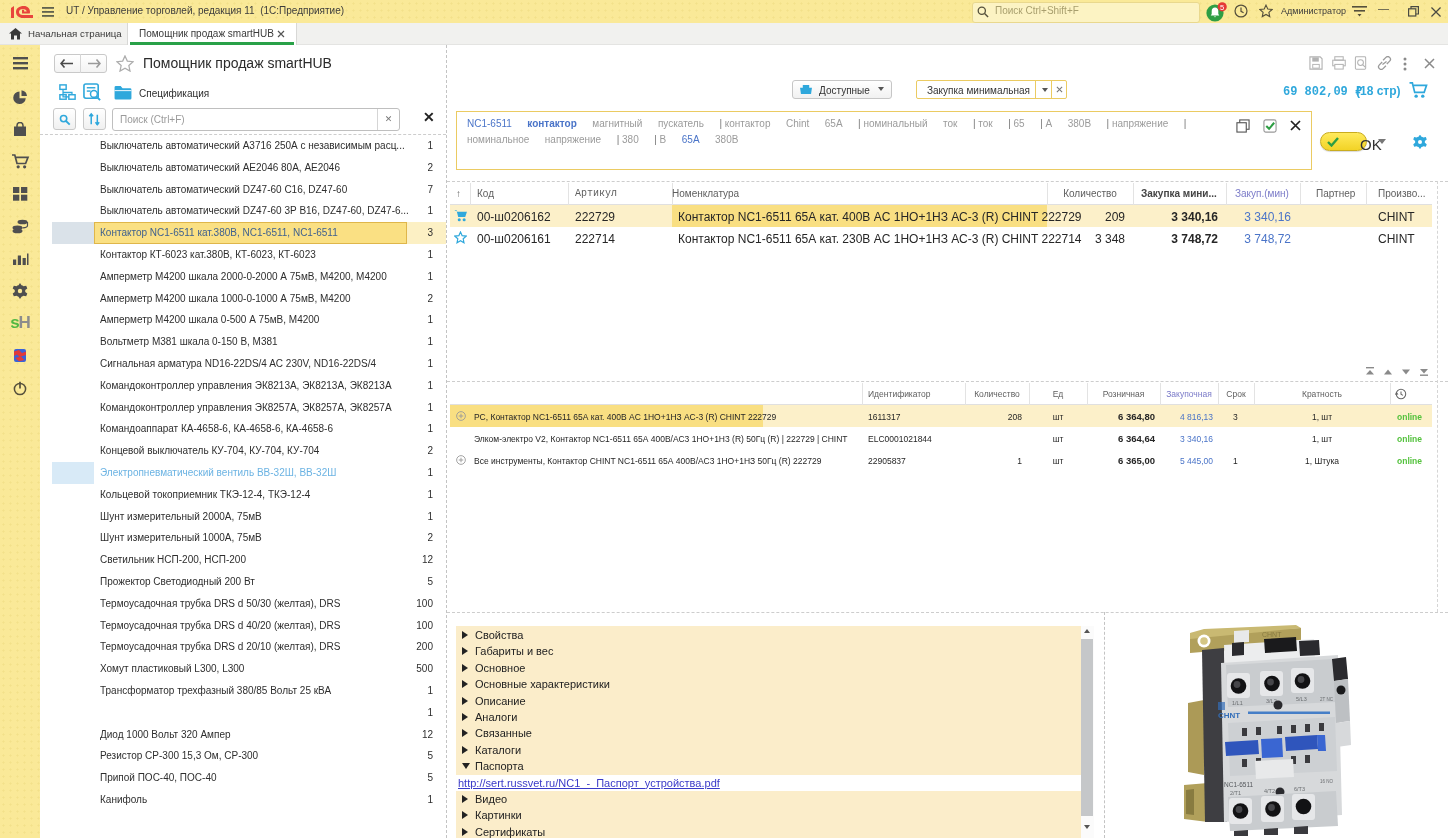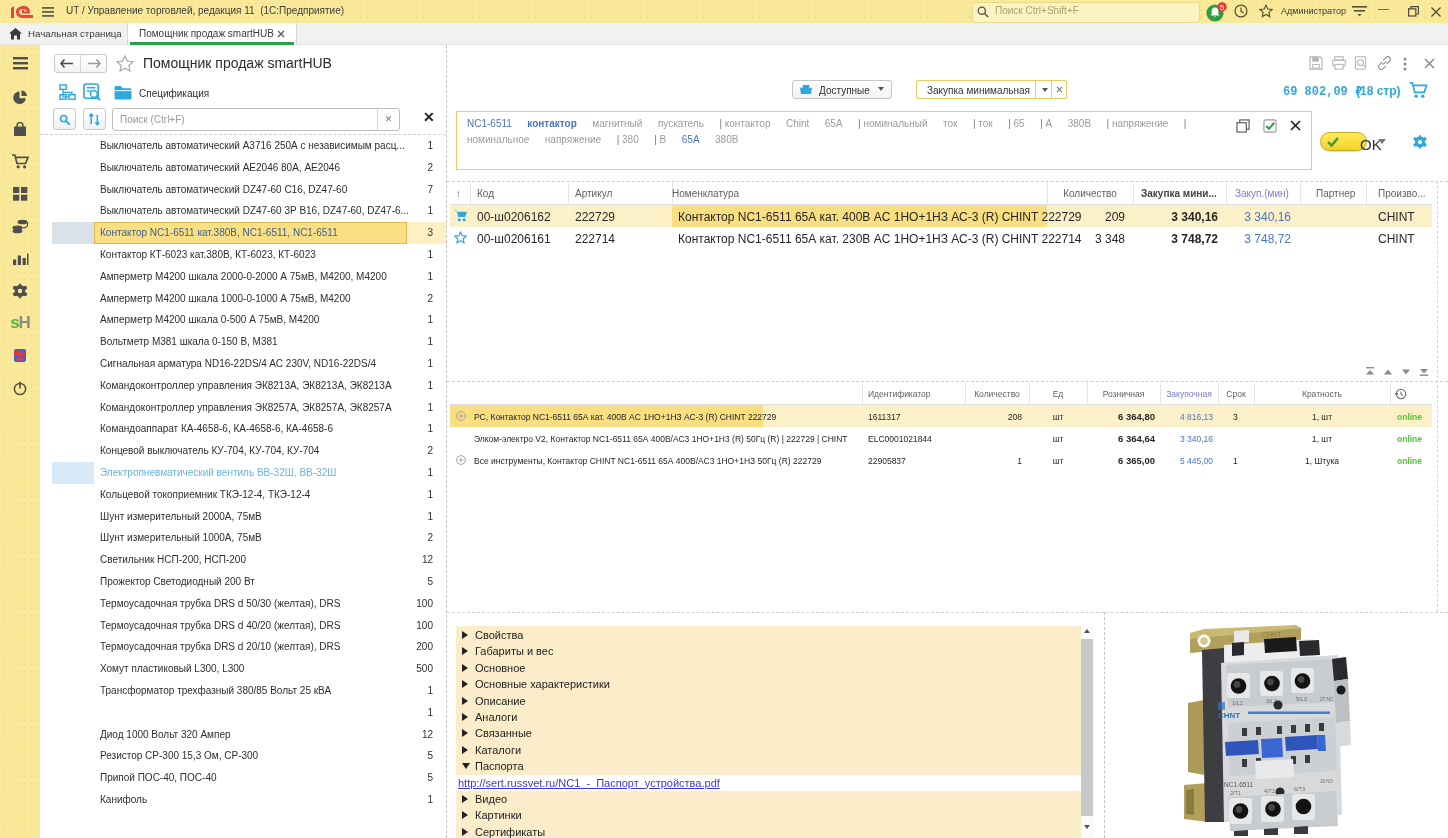--- a/index.html
+++ b/index.html
@@ -453,21 +453,21 @@
       <div class="abs" style="left:20px;top:0;width:1px;height:22px;background:#E3E3E3;"></div>
       <div class="abs" style="left:118px;top:0;width:1px;height:22px;background:#E3E3E3;"></div>
       <div class="abs" style="left:222px;top:0;width:1px;height:22px;background:#E3E3E3;"></div>
       <div class="abs" style="left:597px;top:0;width:1px;height:22px;background:#E3E3E3;"></div>
       <div class="abs" style="left:683px;top:0;width:1px;height:22px;background:#E3E3E3;"></div>
       <div class="abs" style="left:776px;top:0;width:1px;height:22px;background:#E3E3E3;"></div>
       <div class="abs" style="left:850px;top:0;width:1px;height:22px;background:#E3E3E3;"></div>
       <div class="abs" style="left:916px;top:0;width:1px;height:22px;background:#E3E3E3;"></div>
       <div class="thead" style="left:6px;top:5px;">↑</div>
       <div class="thead" style="left:27px;top:5px;">Код</div>
-      <div class="thead" style="left:125px;top:5px;">Артикул</div>
+      <div class="thead" style="left:125px;top:5px;font-family:Liberation Mono, monospace;">Артикул</div>
       <div class="thead" style="left:222px;top:5px;width:375px;">Номенклатура</div>
       <div class="thead" style="left:597px;top:5px;width:86px;text-align:center;">Количество</div>
       <div class="thead" style="left:691px;top:5px;font-weight:bold;color:#444;">Закупка мини...</div>
       <div class="thead" style="left:785px;top:5px;color:#7B7BC8;">Закуп.(мин)</div>
       <div class="thead" style="left:866px;top:5px;">Партнер</div>
       <div class="thead" style="left:928px;top:5px;">Произво...</div>
       <div class="abs" style="left:0;top:22px;width:982px;height:22px;background:#FCF0C9;"></div>
       <div class="abs" style="left:222px;top:22px;width:375px;height:22px;background:#F9DF82;"></div>
       <svg class="abs" style="left:4px;top:26px" width="14" height="13" viewBox="0 0 20 18">
         <path d="M0.5 1 L3.5 1 L6 11 L16 11 L18.5 3.5 L5 3.5 Z" fill="#2FA8DC"></path>

